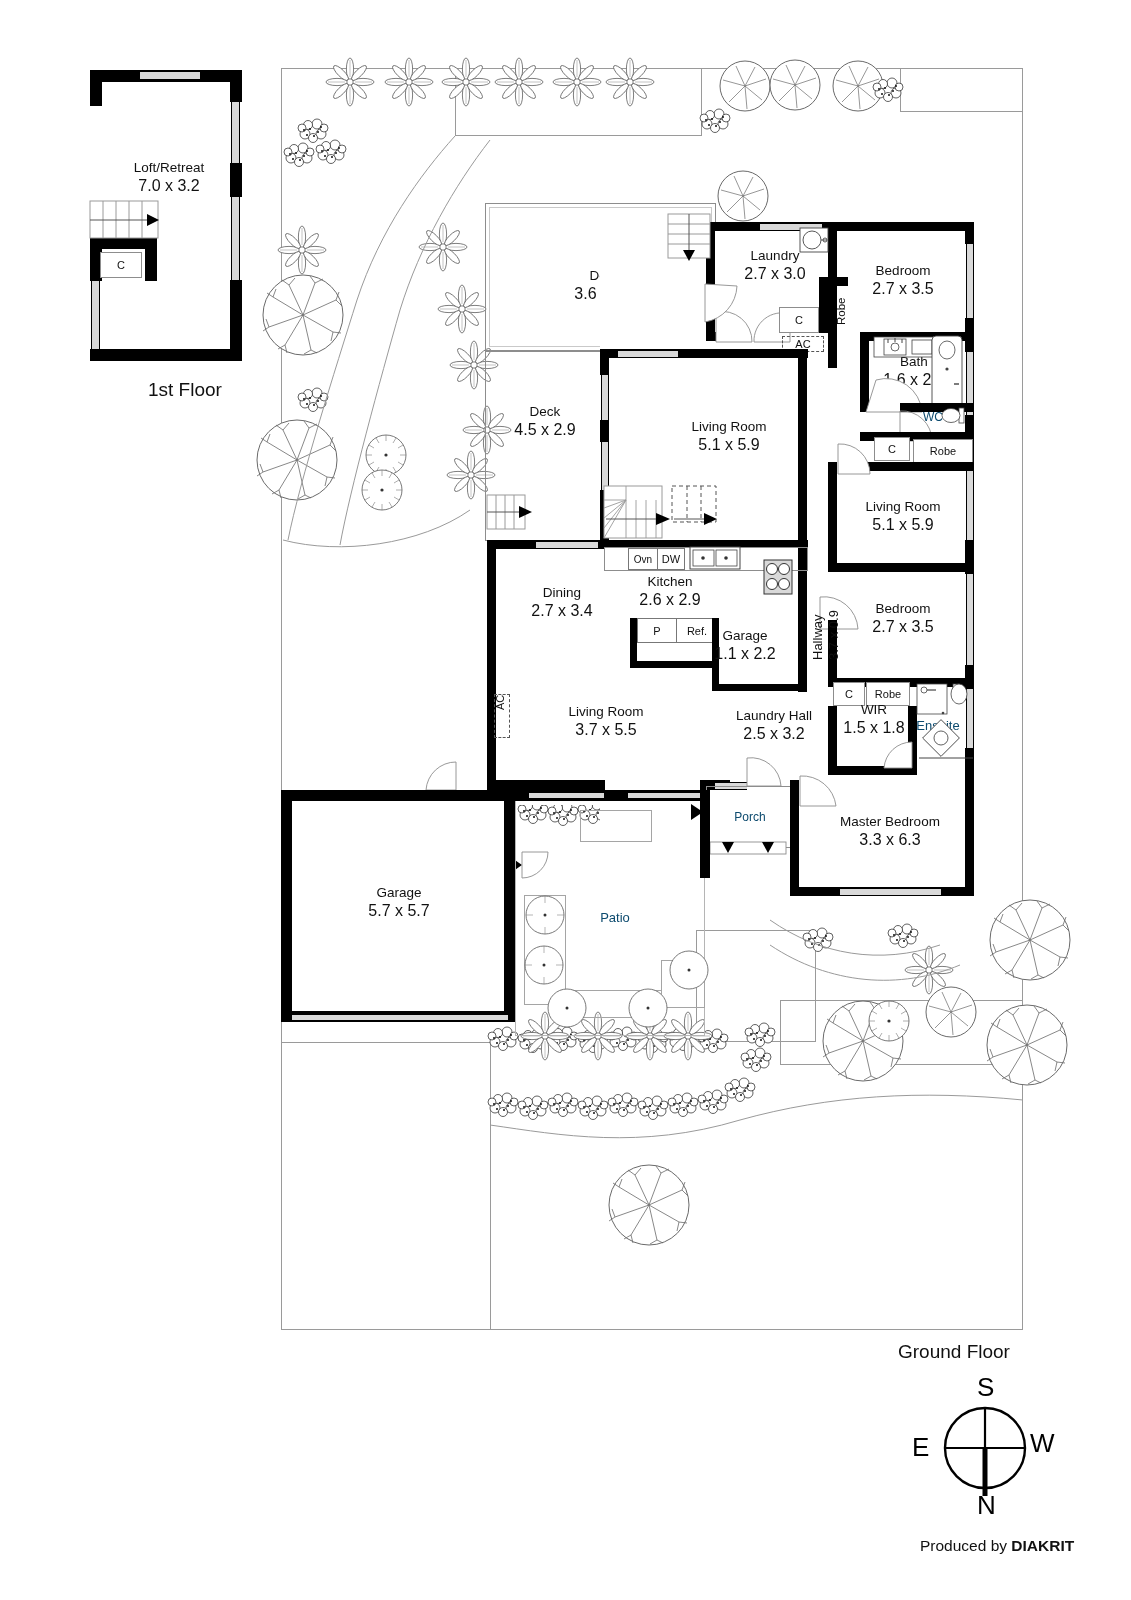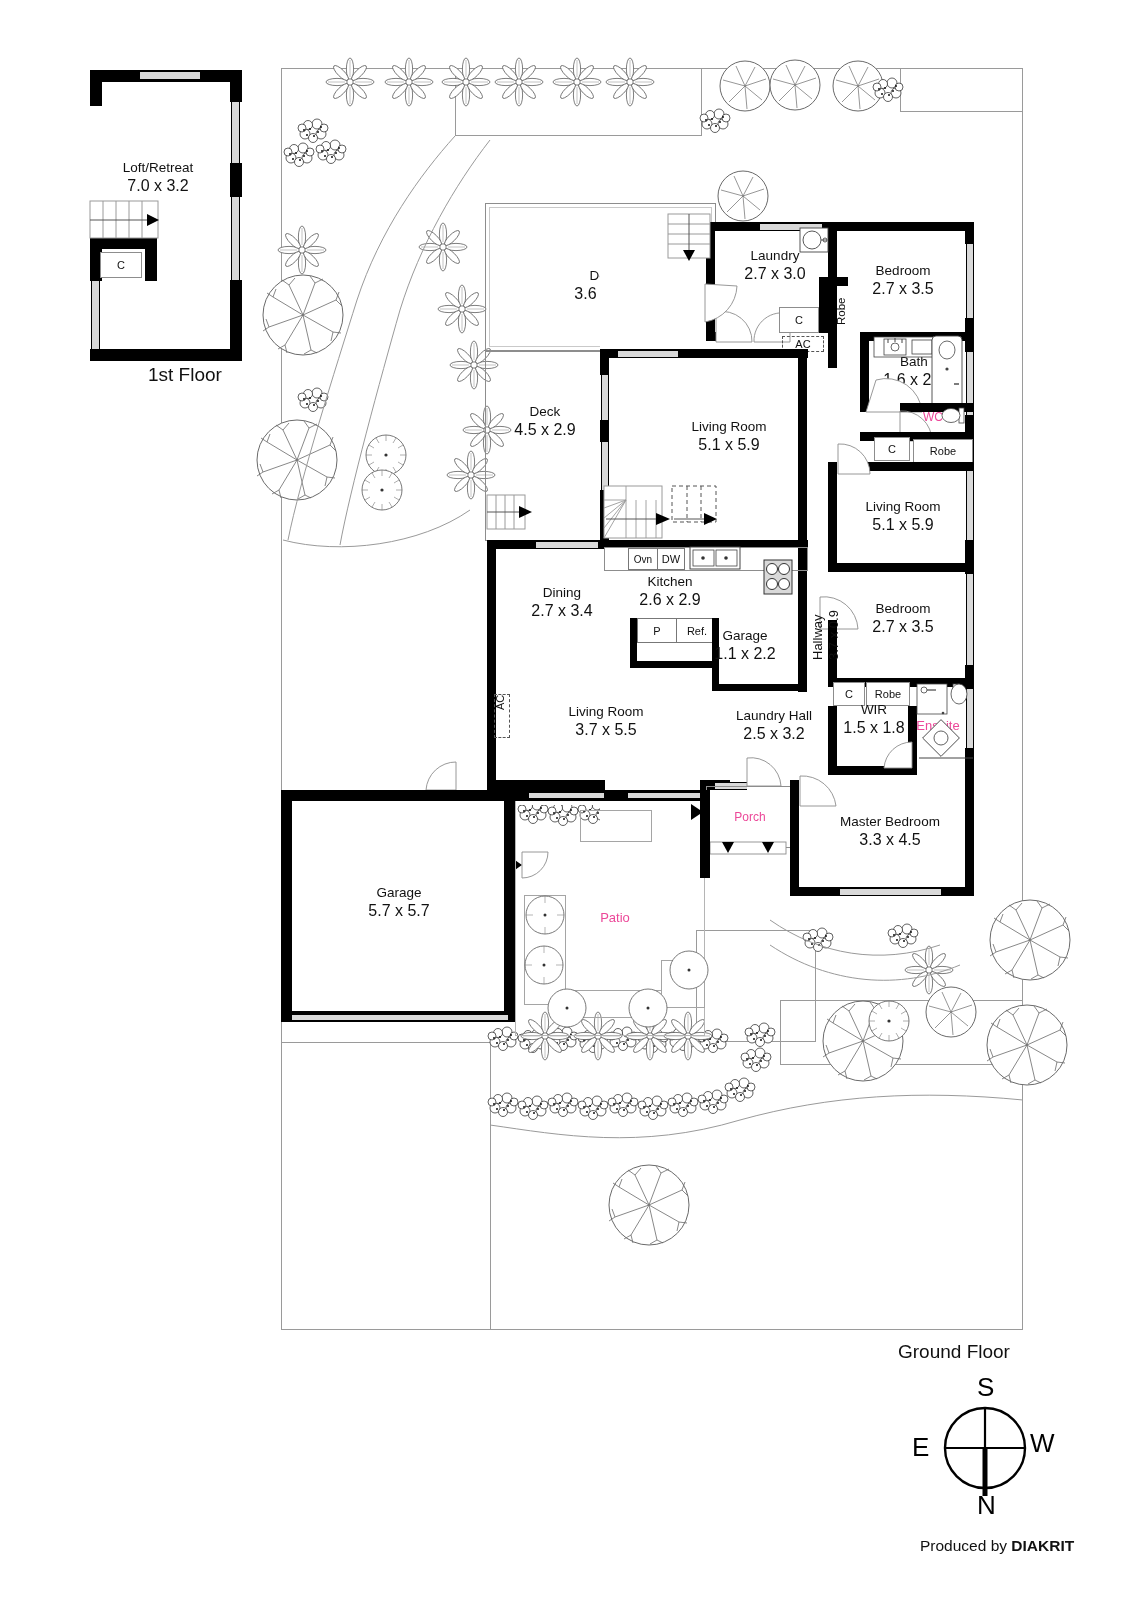--- a/index.html
+++ b/index.html
@@ -7,21 +7,21 @@
   body{font-family:"Liberation Sans", sans-serif;}
   #page{position:relative;width:1131px;height:1600px;background:#fff;overflow:hidden;}
 
   
   .abs{position:absolute;}
   .wall{position:absolute;background:#000;}
   .thin{position:absolute;border:1px solid #8d8d8d;box-sizing:border-box;}
   .lbl{position:absolute;text-align:center;color:#111;line-height:1.22;white-space:nowrap;}
   .lbl .nm{display:block;font-size:13.5px;}
   .lbl .dm{display:block;font-size:16px;}
-  .small-lbl{position:absolute;font-size:11px;text-align:center;color:#ec4899;white-space:nowrap;}
+  .small-lbl{position:absolute;font-size:11px;text-align:center;color:#0c4a6e;white-space:nowrap;}
   .vlbl{position:absolute;color:#111;white-space:nowrap;font-size:11.5px;
         transform-origin:0 0;}
   .boxlbl{position:absolute;border:1px solid #8d8d8d;box-sizing:border-box;background:#fff;
           font-size:11px;display:flex;align-items:center;justify-content:center;color:#111;}
   .dashbox{position:absolute;border:1px dashed #555;box-sizing:border-box;background:transparent;
            font-size:11px;display:flex;align-items:center;justify-content:center;color:#111;}
   .win{position:absolute;background:
         linear-gradient(to bottom,#000 0 1px,#d9d9d9 1px calc(100% - 1px),#000 calc(100% - 1px) 100%);}
   .winv{position:absolute;background:
         linear-gradient(to right,#000 0 1px,#d9d9d9 1px calc(100% - 1px),#000 calc(100% - 1px) 100%);}
@@ -76,26 +76,26 @@
       <line x1="40" y1="1" x2="40" y2="38" stroke="#9a9a9a"></line>
       <line x1="53" y1="1" x2="53" y2="38" stroke="#9a9a9a"></line>
       <line x1="1" y1="20" x2="58" y2="20" stroke="#555"></line>
       <polygon points="58,14 70,20 58,26" fill="#000"></polygon>
     </svg>
 
     <div class="boxlbl" style="left:100px;top:252px;width:42px;height:26px;">
         <span>C</span>
       </div>
 
-    <div class="lbl" style="left:88px;top:160px;width:140px;">
+    <div class="lbl" style="left:99px;top:160px;width:140px;">
       <span class="nm">Loft/Retreat</span>
       <span class="dm">7.0 x 3.2</span>
     </div>
 
-    <div class="floor-title" style="left:148px;top:364px;text-align:center;">1st Floor</div>
+    <div class="floor-title" style="left:148px;top:379px;text-align:center;">1st Floor</div>
   </div>
 
   <svg class="abs" style="left:0;top:0;" width="1131" height="1600">
     <defs>
 
       <g id="palm">
         <g stroke="#5d5d5d" stroke-width="0.8" fill="#fff">
           <ellipse cx="0" cy="-13" rx="3.6" ry="11"></ellipse>
           <ellipse cx="0" cy="13" rx="3.6" ry="11"></ellipse>
           <ellipse cx="-13" cy="0" rx="11" ry="3.6"></ellipse>
@@ -588,21 +588,21 @@
         <circle cx="0" cy="0" r="7" fill="#fff" stroke="#444" stroke-width="0.8"></circle>
       </g>
       <line x1="2" y1="76" x2="56" y2="76" stroke="#444" stroke-width="1"></line>
     </svg>
 
     <div class="wall" style="left:790px;top:780px;width:9px;height:116px;"></div>
     <div class="wall" style="left:790px;top:887px;width:184px;height:9px;"></div>
     <div class="win" style="left:840px;top:888px;width:101px;height:8px;"></div>
     <div class="lbl" style="left:810px;top:814px;width:160px;">
       <span class="nm">Master Bedroom</span>
-      <span class="dm">3.3 x 4.5</span>
+      <span class="dm">3.3 x 6.3</span>
     </div>
     <svg class="abs" style="left:800px;top:772px;" width="40" height="36">
       <path d="M0 34 L0 4 A34 34 0 0 1 36 34 Z" fill="#fff" stroke="#8d8d8d" stroke-width="0.9"></path>
     </svg>
 
     <div class="wall" style="left:281px;top:790px;width:234px;height:11px;"></div>
     <div class="wall" style="left:281px;top:790px;width:11px;height:232px;"></div>
     <div class="wall" style="left:281px;top:1011px;width:234px;height:11px;"></div>
     <div class="wall" style="left:504px;top:790px;width:11px;height:232px;"></div>
     <div class="win" style="left:292px;top:1014px;width:216px;height:7px;"></div>

